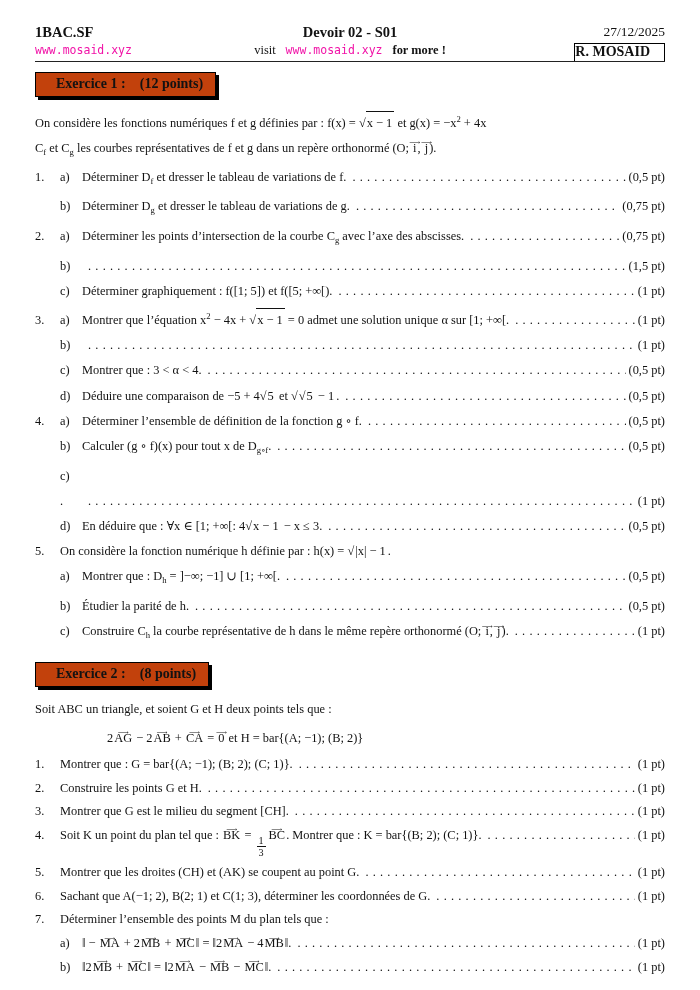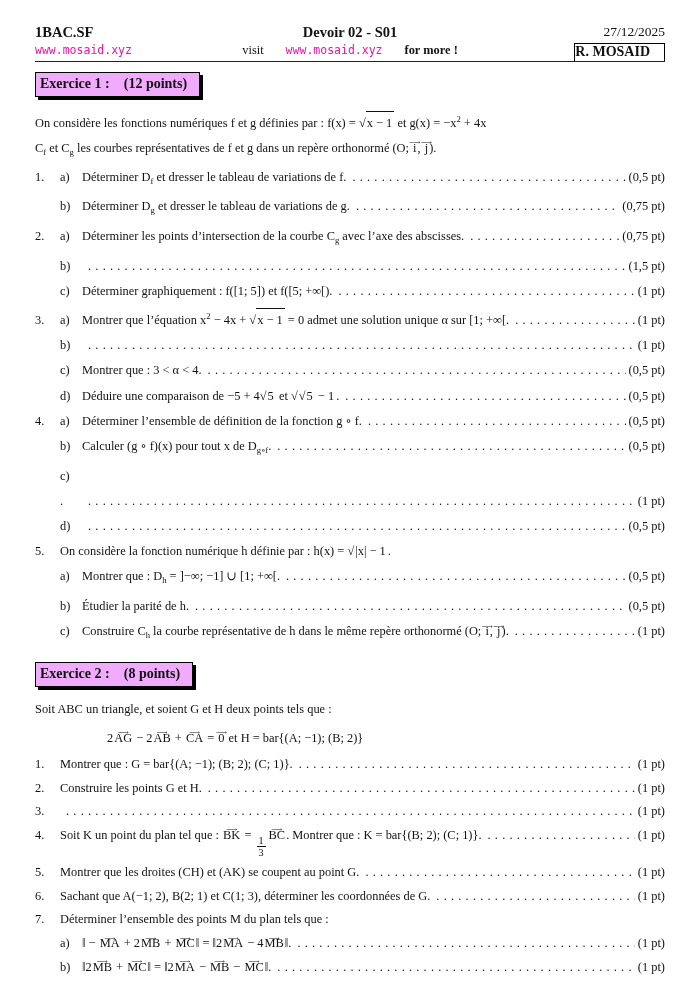--- a/index.html
+++ b/index.html
@@ -10,34 +10,34 @@
   }
   .page{padding:20px 35px 0 35px;}
 
   
   .hrow1{display:flex;align-items:flex-start;margin-top:4px;}
   .hrow1 .left{flex:1;font-weight:bold;font-size:14.5px;}
   .hrow1 .center{flex:0 0 auto;font-weight:bold;font-size:14.5px;}
   .hrow1 .right{flex:1;text-align:right;font-size:13.5px;}
   .hrow2{display:flex;align-items:flex-start;margin-top:2px;}
   .hrow2 .left{flex:1;}
-  .hrow2 .center{flex:0 0 auto;display:flex;gap:22px;align-items:baseline;}
+  .hrow2 .center{flex:0 0 auto;display:flex;gap:10px;align-items:baseline;}
   .hrow2 .rightwrap{flex:1;display:flex;justify-content:flex-end;}
   .mono{font-family:"DejaVu Sans Mono","Liberation Mono",monospace;font-size:11.5px;}
   .bold{font-weight:bold;}
   .authorbox{
     border:1.3px solid #000;border-bottom:none;padding:0 14px 1px 0;
     font-weight:bold;font-size:14px;margin-bottom:-2px;background:#fff;
   }
   .headrule{border-bottom:1.6px solid #222;margin-top:2px;}
 
   
   .exbox{
     display:inline-block;border:1.3px solid #000;box-shadow:3px 3px 0 #000;
-    padding:3px 12px 4px 4px;margin:10px 0 10px 0;background:#f0abfc;
+    padding:3px 12px 4px 20px;margin:10px 0 10px 0;background:#c2410c;
   }
   .exbox .t{font-weight:bold;font-size:14px;margin-right:14px;}
   .exbox .p{font-weight:bold;font-size:14px;}
 
   
   .intro{line-height:20px;margin:2px 0 5px 0;}
   .qline{display:flex;align-items:baseline;line-height:19px;margin-bottom:6.2px;overflow:hidden;}
   #ex2-lines .qline{margin-bottom:4.6px;}
   .qnum{flex:0 0 25px;}
   .qlet{flex:0 0 22px;}
@@ -186,20 +186,21 @@
       <div class="qline">
         <span class="qnum"></span>
         <span class="qlet">.</span>
         <span class="qtext"></span>
         <span class="leader"></span>
         <span class="qpts">(1 pt)</span>
       </div>
       <div class="qline">
         <span class="qnum"></span>
         <span class="qlet">d)</span>
+        <span class="qtext">En déduire que : ∀x ∈ [1; +∞[: 4<span class="sqrt"><span class="rad">√</span><span class="vinc">x − 1</span></span> − x ≤ 3.</span>
         <span class="leader"></span>
         <span class="qpts">(0,5 pt)</span>
       </div>
       <div class="qline">
         <span class="qnum">5.</span>
         <span class="qtext">On considère la fonction numérique h définie par : h(x) = <span class="sqrt"><span class="rad">√</span><span class="vinc">|x| − 1</span></span>.</span>
       </div>
       <div class="qline">
         <span class="qnum"></span>
         <span class="qlet">a)</span>
@@ -239,20 +240,21 @@
         <span class="qpts">(1 pt)</span>
       </div>
       <div class="qline">
         <span class="qnum">2.</span>
         <span class="qtext">Construire les points G et H.</span>
         <span class="leader"></span>
         <span class="qpts">(1 pt)</span>
       </div>
       <div class="qline">
         <span class="qnum">3.</span>
+        <span class="qtext">Montrer que G est le milieu du segment [CH].</span>
         <span class="leader"></span>
         <span class="qpts">(1 pt)</span>
       </div>
       <div class="qline">
         <span class="qnum">4.</span>
         <span class="qtext">Soit K un point du plan tel que : <span class="vec">BK</span> = <span class="frac">
             <span class="num">1</span>
             <span class="den">3</span>
           </span><span class="vec">BC</span>. Montrer que : K = bar{(B; 2); (C; 1)}.</span>
         <span class="leader"></span>

